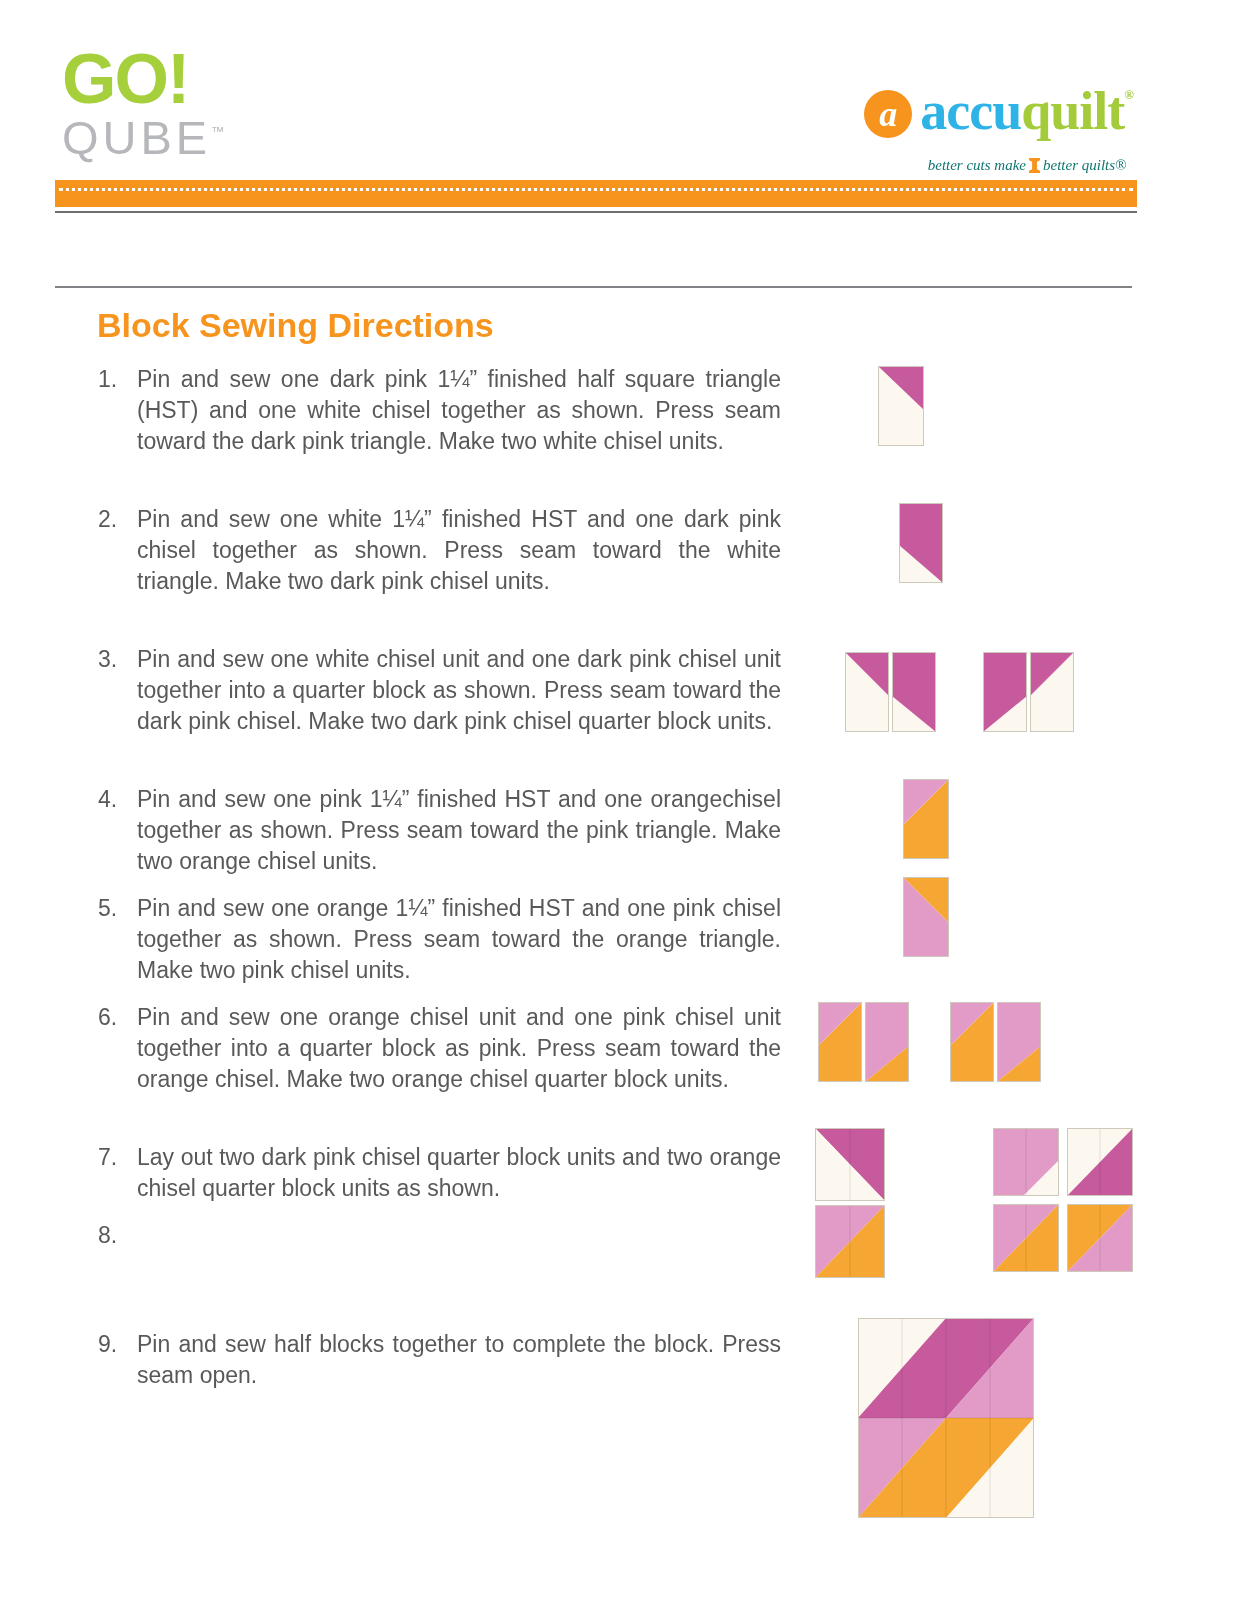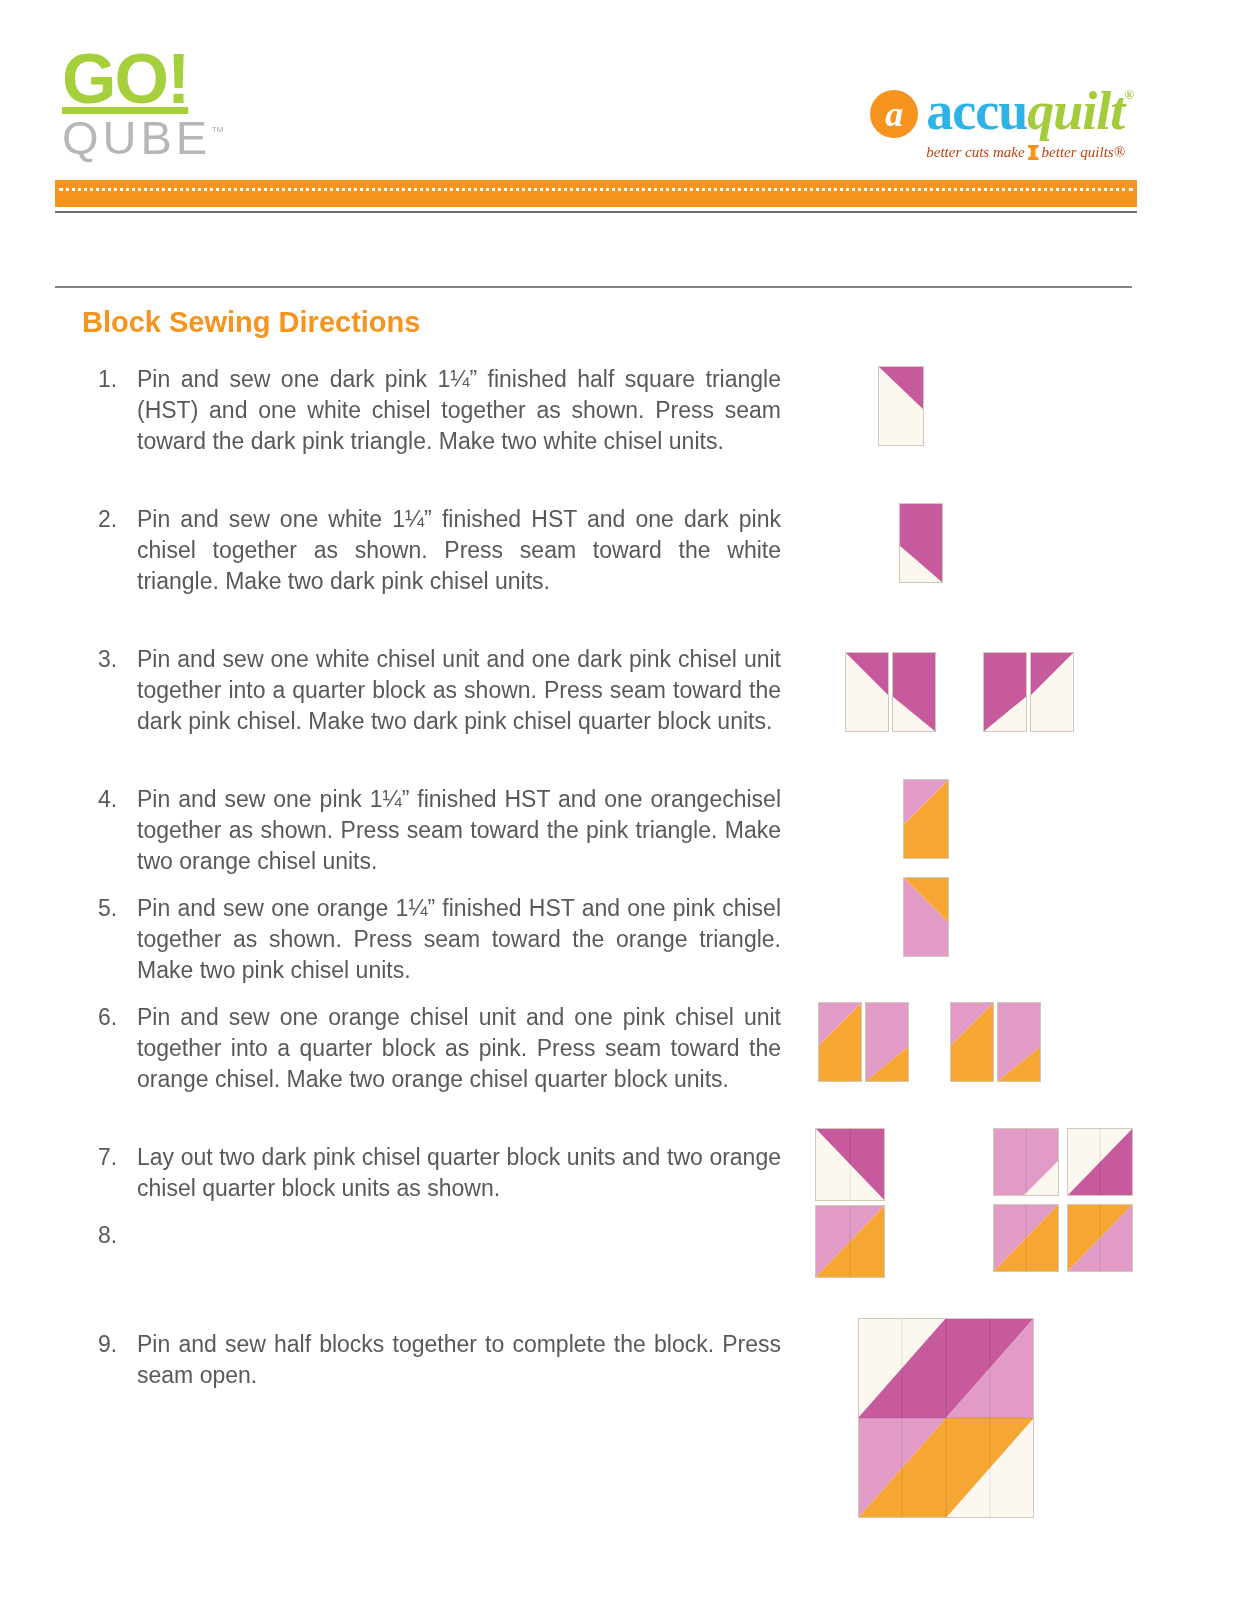--- a/index.html
+++ b/index.html
@@ -15,53 +15,53 @@
     --quilt_green:#A3CB3A;
   }
   html,body{margin:0;padding:0;background:#ffffff;}
   .page{
     position:relative;width:1236px;height:1600px;background:#ffffff;overflow:hidden;
     font-family:"Liberation Sans","DejaVu Sans",sans-serif;color:var(--text);
   }
 
   
   .go-logo{position:absolute;left:62px;top:44px;line-height:1;}
-  .go-text{font-size:70px;font-weight:700;color:var(--go_green);letter-spacing:-2px;text-decoration:underline;}
+  .go-text{font-size:70px;font-weight:700;color:var(--go_green);letter-spacing:-2px;}
   .qube-text{font-size:47px;color:var(--qube_gray);letter-spacing:4px;margin-top:0;font-weight:400;}
   .qube-text .tm{font-size:13px;vertical-align:18px;letter-spacing:0;}
 
   .aq-logo{position:absolute;top:84px;right:102px;display:flex;align-items:flex-start;}
   .aq-circle{
     width:48px;height:48px;border-radius:50%;background:var(--accent_orange);
     display:flex;align-items:center;justify-content:center;margin-right:8px;margin-top:6px;
     font-family:"Liberation Serif","DejaVu Serif",serif;font-style:italic;font-weight:700;
     color:#ffffff;font-size:36px;line-height:1;
   }
   .aq-word{font-family:"Liberation Serif","DejaVu Serif",serif;font-weight:700;font-size:54px;line-height:1;letter-spacing:-1px;}
   .aq-accu{color:var(--accu_blue);text-align:center;}
-  .aq-quilt{color:var(--quilt_green);font-style:italic;}
+  .aq-quilt{color:var(--quilt_green);}
   .aq-reg{font-size:13px;vertical-align:30px;color:var(--quilt_green);letter-spacing:0;}
   .aq-tagline{
     font-family:"Liberation Serif","DejaVu Serif",serif;font-style:italic;
-    font-size:15px;color:#c2410c;text-align:left;margin-top:6px;
+    font-size:15px;color:#0f766e;text-align:center;margin-top:19px;
   }
   .spool{
     display:inline-block;width:11px;height:15px;background:var(--accent_orange);
     margin:0 3px;vertical-align:-3px;
     clip-path:polygon(0 0,100% 0,100% 15%,72% 25%,72% 75%,100% 85%,100% 100%,0 100%,0 85%,28% 75%,28% 25%,0 15%);
   }
 
   
   .orange-bar{position:absolute;left:55px;top:180px;width:1082px;height:27px;background:var(--accent_orange);}
   .bar-dots{position:absolute;left:4px;right:4px;top:8px;border-top:3px dotted #ffffff;}
   .bar-underline{position:absolute;left:55px;top:211px;width:1082px;height:2px;background:#6d6e71;}
   .section-rule{position:absolute;left:55px;top:286px;width:1077px;height:2px;background:#808285;}
 
   
-  .heading{position:absolute;left:82px;top:306px;margin:0;font-size:29px;font-weight:700;color:var(--accent_orange);}
+  .heading{position:absolute;left:97px;top:306px;margin:0;font-size:34px;font-weight:700;color:var(--accent_orange);}
   .steps{position:absolute;left:97px;top:364px;width:684px;margin:0;padding:0;list-style:none;}
   .step{
     position:relative;padding-left:40px;margin:0 0 16px 0;
     font-size:23px;line-height:31px;text-align:justify;color:var(--text);
   }
   .step .num{position:absolute;left:1px;top:0;}
   .step.h4{min-height:124px;}
   .step.h3{min-height:93px;}
   .step.h2{min-height:62px;}
   .steps .step:last-child{margin-top:11px;}

